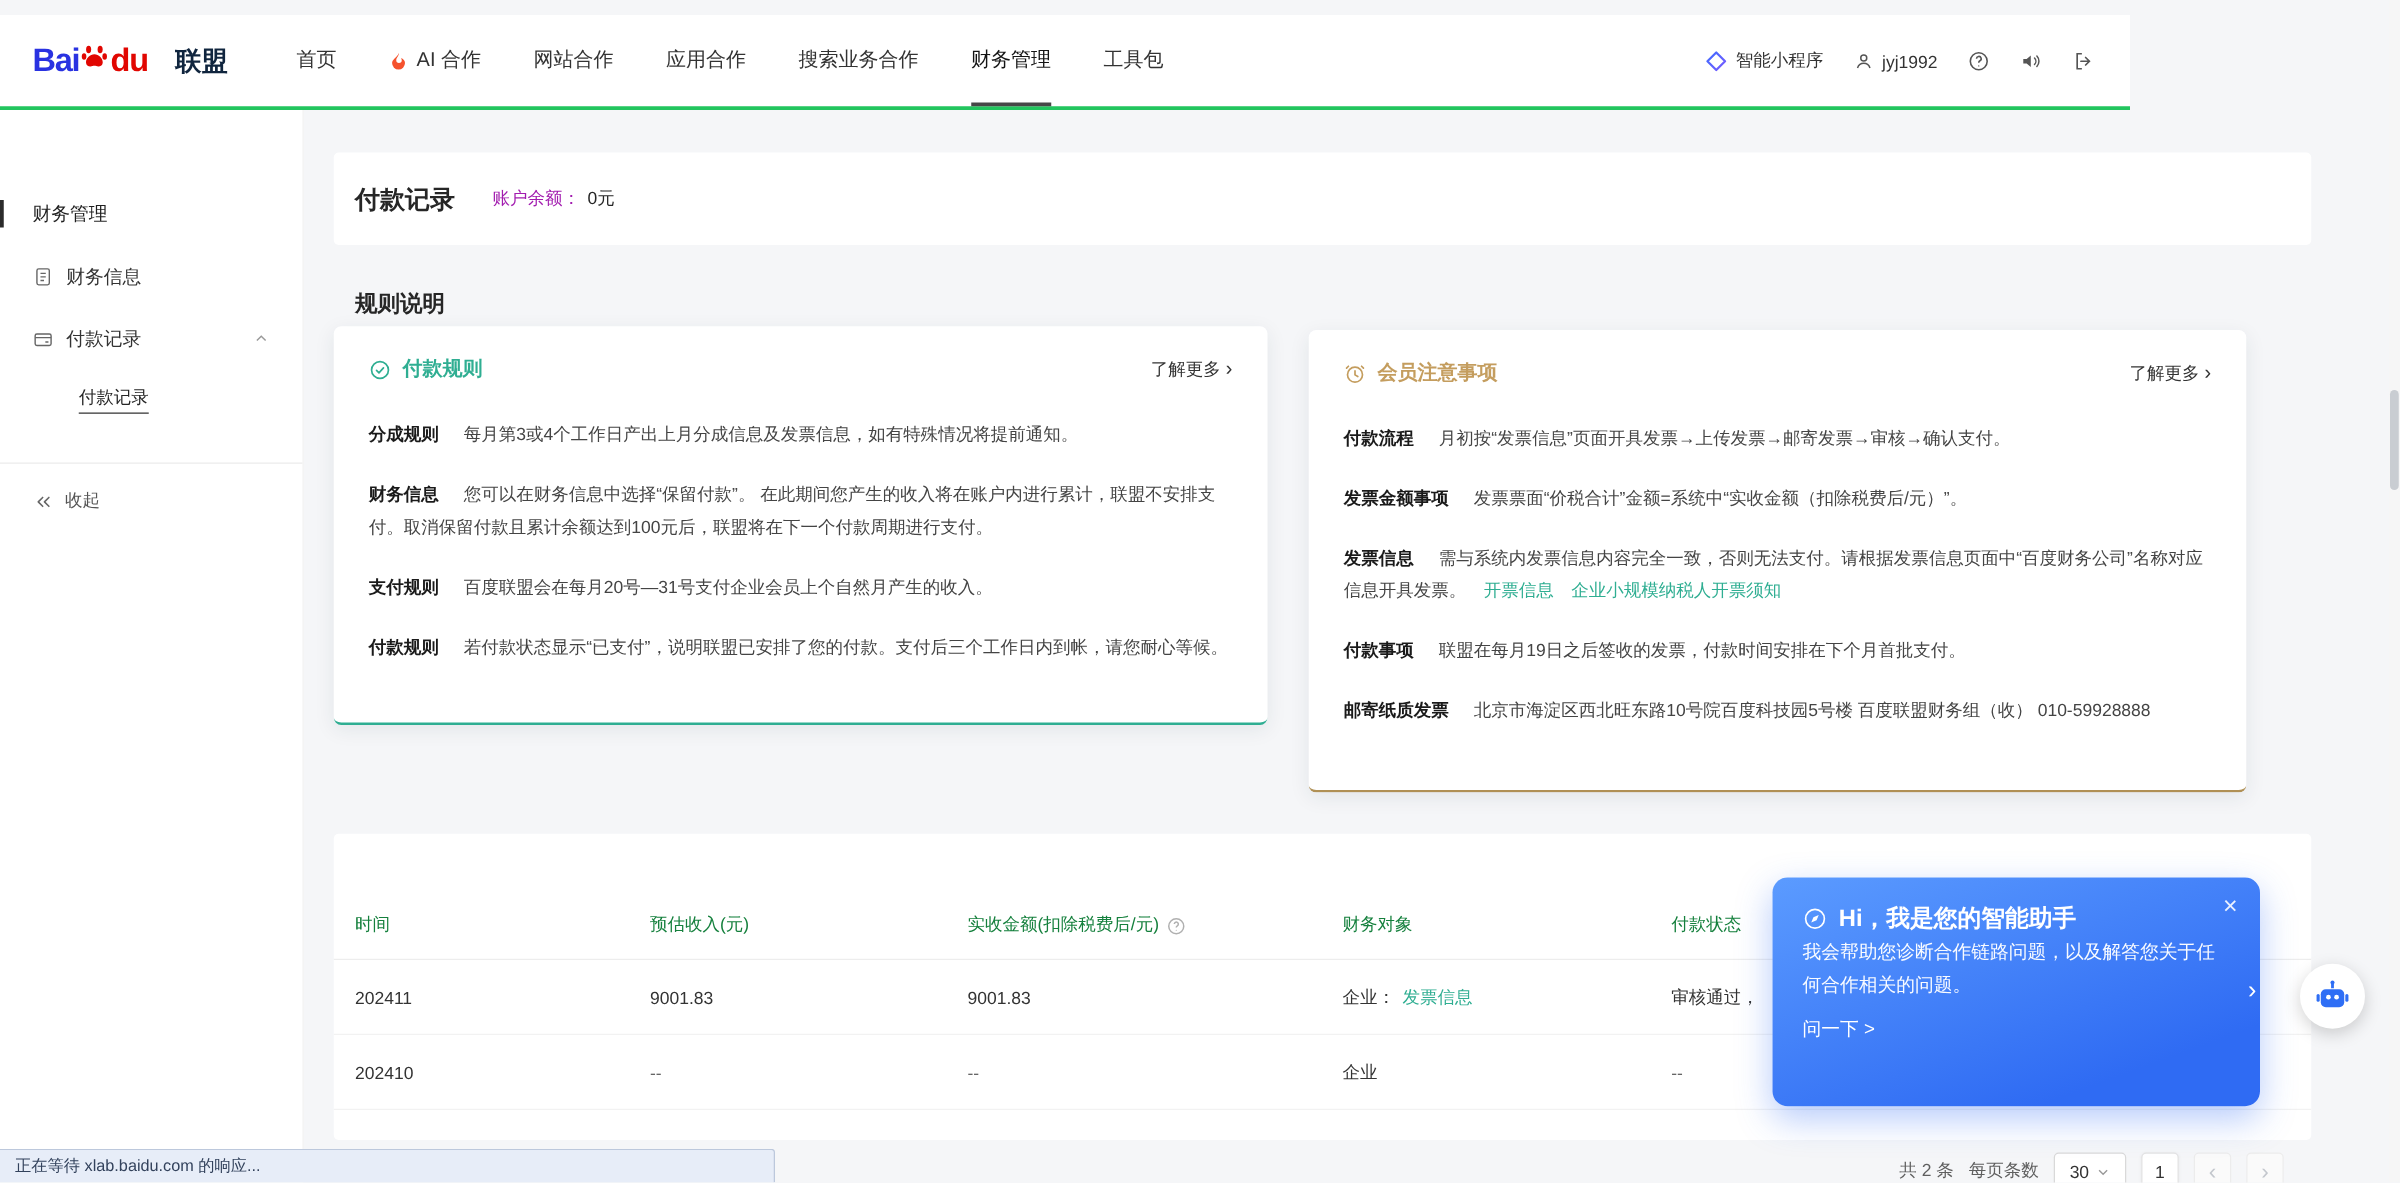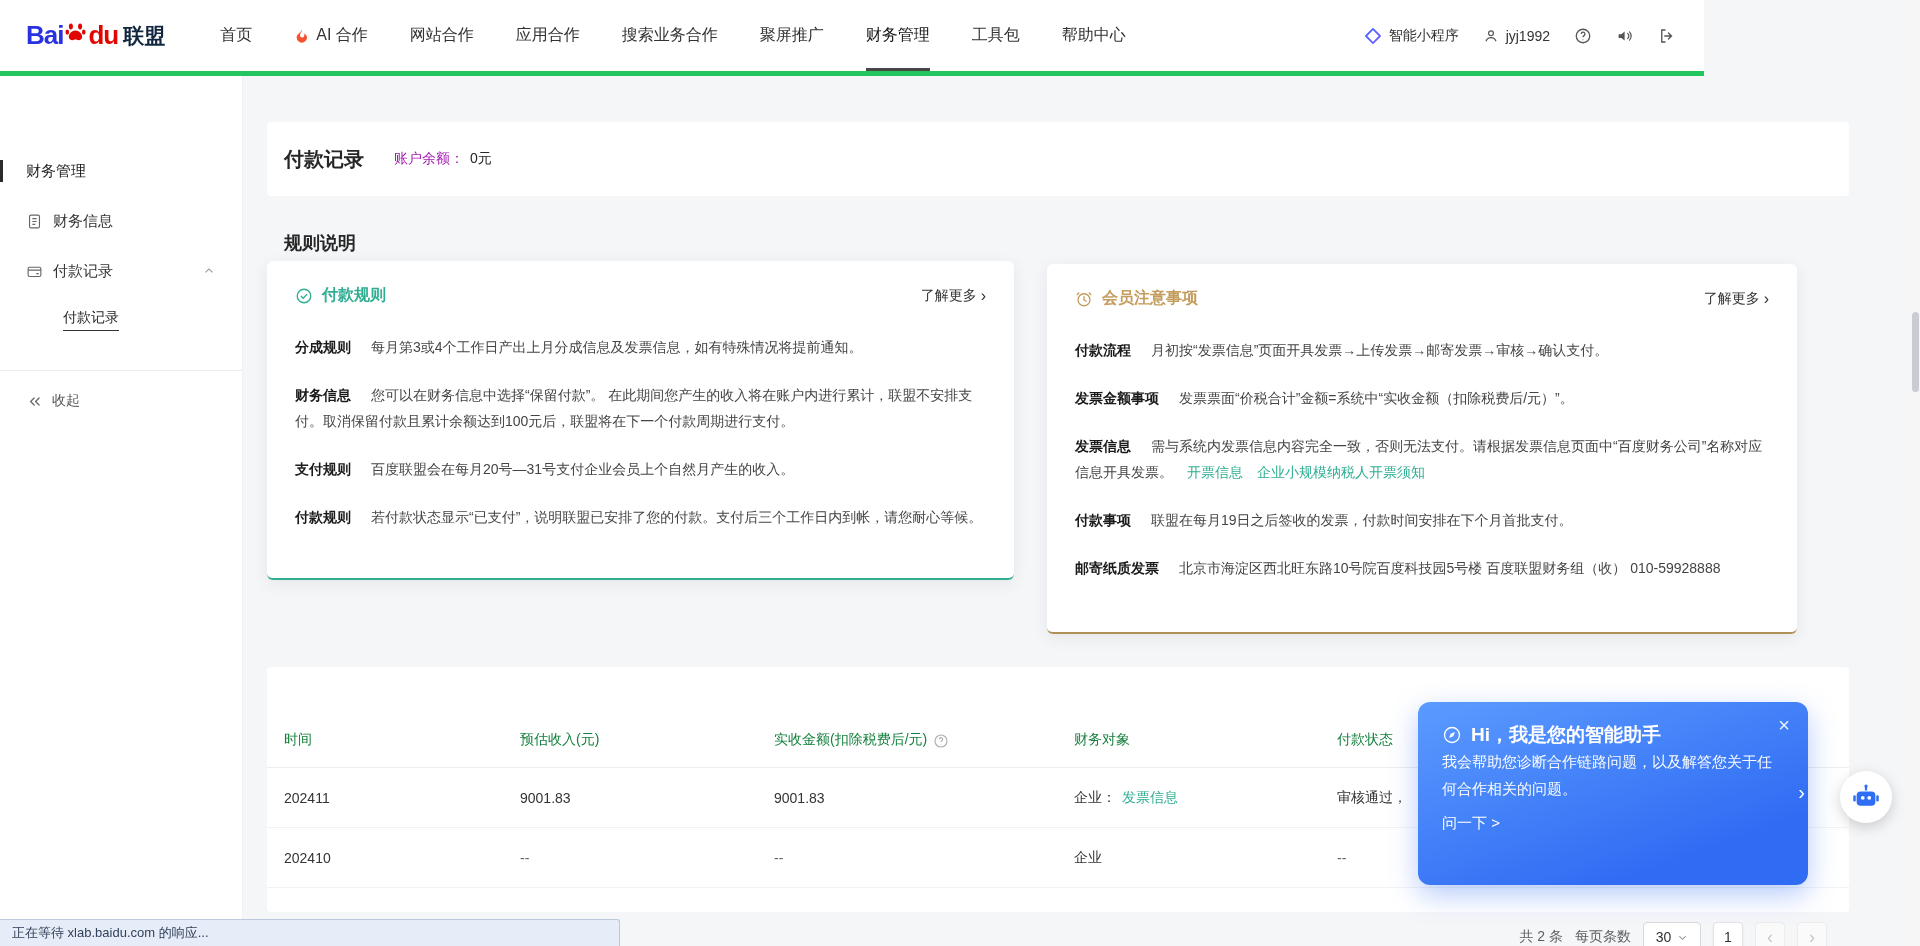--- a/index.html
+++ b/index.html
@@ -1,26 +1,26 @@
 <!DOCTYPE html>
 <html><head>
 <meta charset="utf-8">
 <style>
   *{margin:0;padding:0;box-sizing:border-box}
   html,body{width:1920px;height:946px;overflow:hidden;background:#f5f6f8;
     font-family:"Liberation Sans","DejaVu Sans",sans-serif;position:relative}
   svg{display:block}
 
   
-  .topnav{position:absolute;top:0;left:0;width:1704px;height:76px;background:#fff;
-    border-bottom:5px solid #22c55e;display:flex;align-items:center;padding:0 28px 0 26px;z-index:50}
+  .topnav{position:absolute;top:12px;left:0;width:1704px;height:76px;background:#fff;
+    border-bottom:3px solid #22c55e;display:flex;align-items:center;padding:0 28px 0 26px;z-index:50}
   .logo{display:flex;align-items:center;margin-right:34px;cursor:pointer}
   .logo-bai{font-size:26px;font-weight:700;color:#2932e1;letter-spacing:-1px}
   .logo-du{font-size:26px;font-weight:700;color:#e10601;letter-spacing:-1px}
-  .logo-union{font-size:21px;font-weight:700;color:#10253e;margin-left:5px}
+  .logo-union{font-size:21px;font-weight:700;color:#10253e;margin-left:22px}
   .paw{width:23px;height:23px;margin:0 1px 6px}
   .nav-items{display:flex;height:100%}
   .nav-item{display:flex;align-items:center;gap:6px;padding:0 21px;font-size:16px;color:#333;
     cursor:pointer;position:relative;white-space:nowrap}
   .nav-item.active{color:#141414;font-weight:500}
   .nav-item.active::after{content:"";position:absolute;left:21px;right:21px;bottom:0;height:3px;background:#474747}
   .nav-right{margin-left:auto;display:flex;align-items:center;gap:24px;font-size:14px;color:#333;white-space:nowrap}
   .nav-chip{display:flex;align-items:center;gap:7px;cursor:pointer}
   .ic16{width:16px;height:16px}.ic18{width:18px;height:18px}.ic20{width:20px;height:20px}
 
@@ -126,31 +126,25 @@
     </div>
     <div class="nav-item">
         <span>网站合作</span>
       </div>
     <div class="nav-item">
         <span>应用合作</span>
       </div>
     <div class="nav-item">
         <span>搜索业务合作</span>
       </div>
-    <div class="nav-item">
-        <span>聚屏推广</span>
-      </div>
     <div class="nav-item active">
         <span>财务管理</span>
       </div>
     <div class="nav-item">
         <span>工具包</span>
-      </div>
-    <div class="nav-item">
-        <span>帮助中心</span>
       </div>
   </nav>
 
   <div class="nav-right">
     <div class="nav-chip">
       <svg class="ic18" viewBox="0 0 24 24">
         <defs>
             <linearGradient id="mg" x1="0" y1="0" x2="1" y2="1">
           <stop offset="0" stop-color="#3f6bff"></stop>
               <stop offset="1" stop-color="#7a5cff"></stop>

